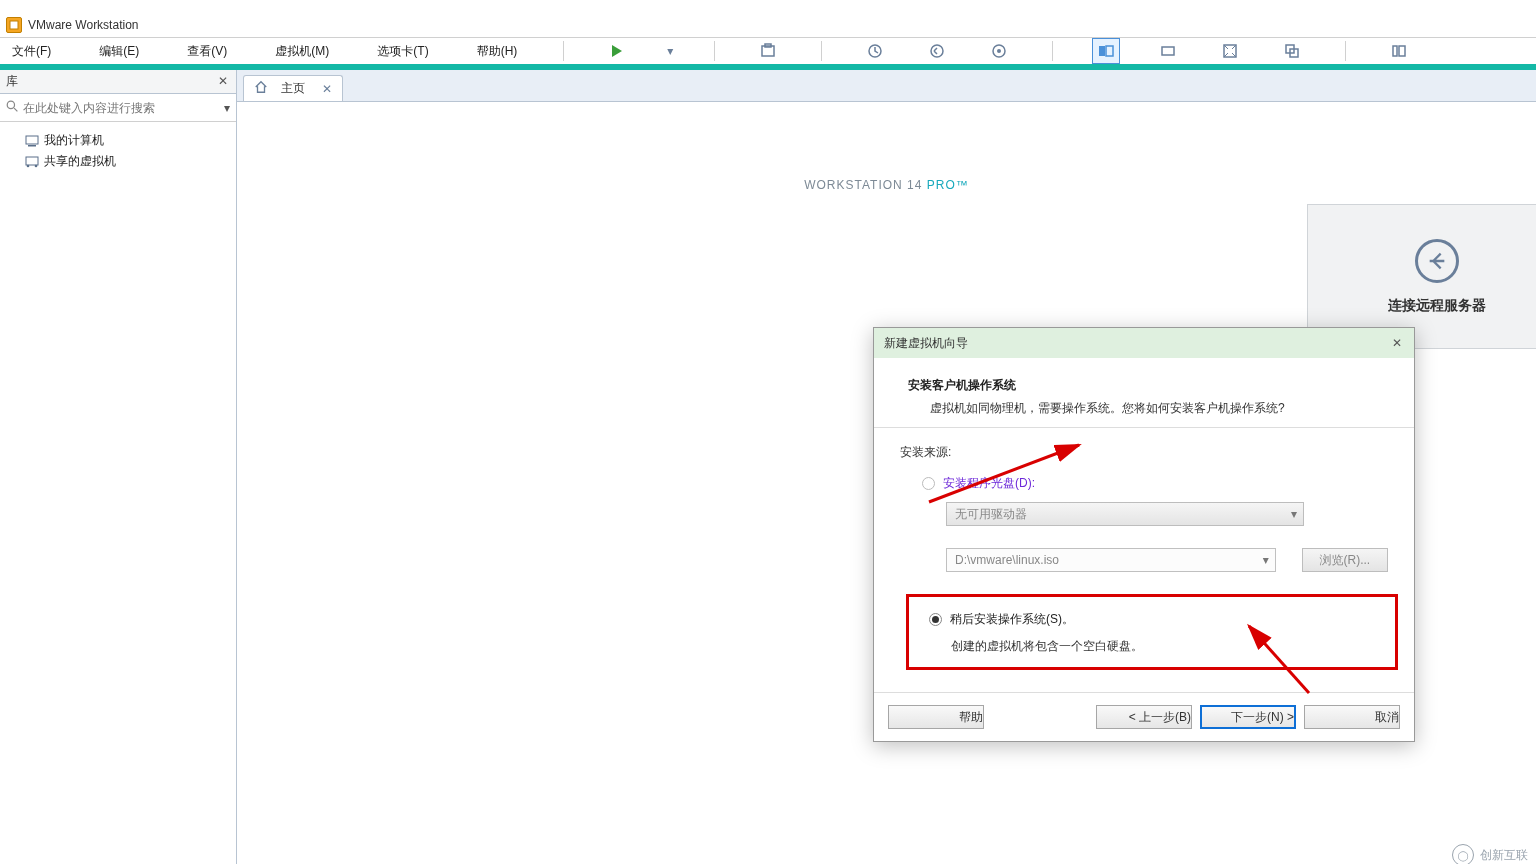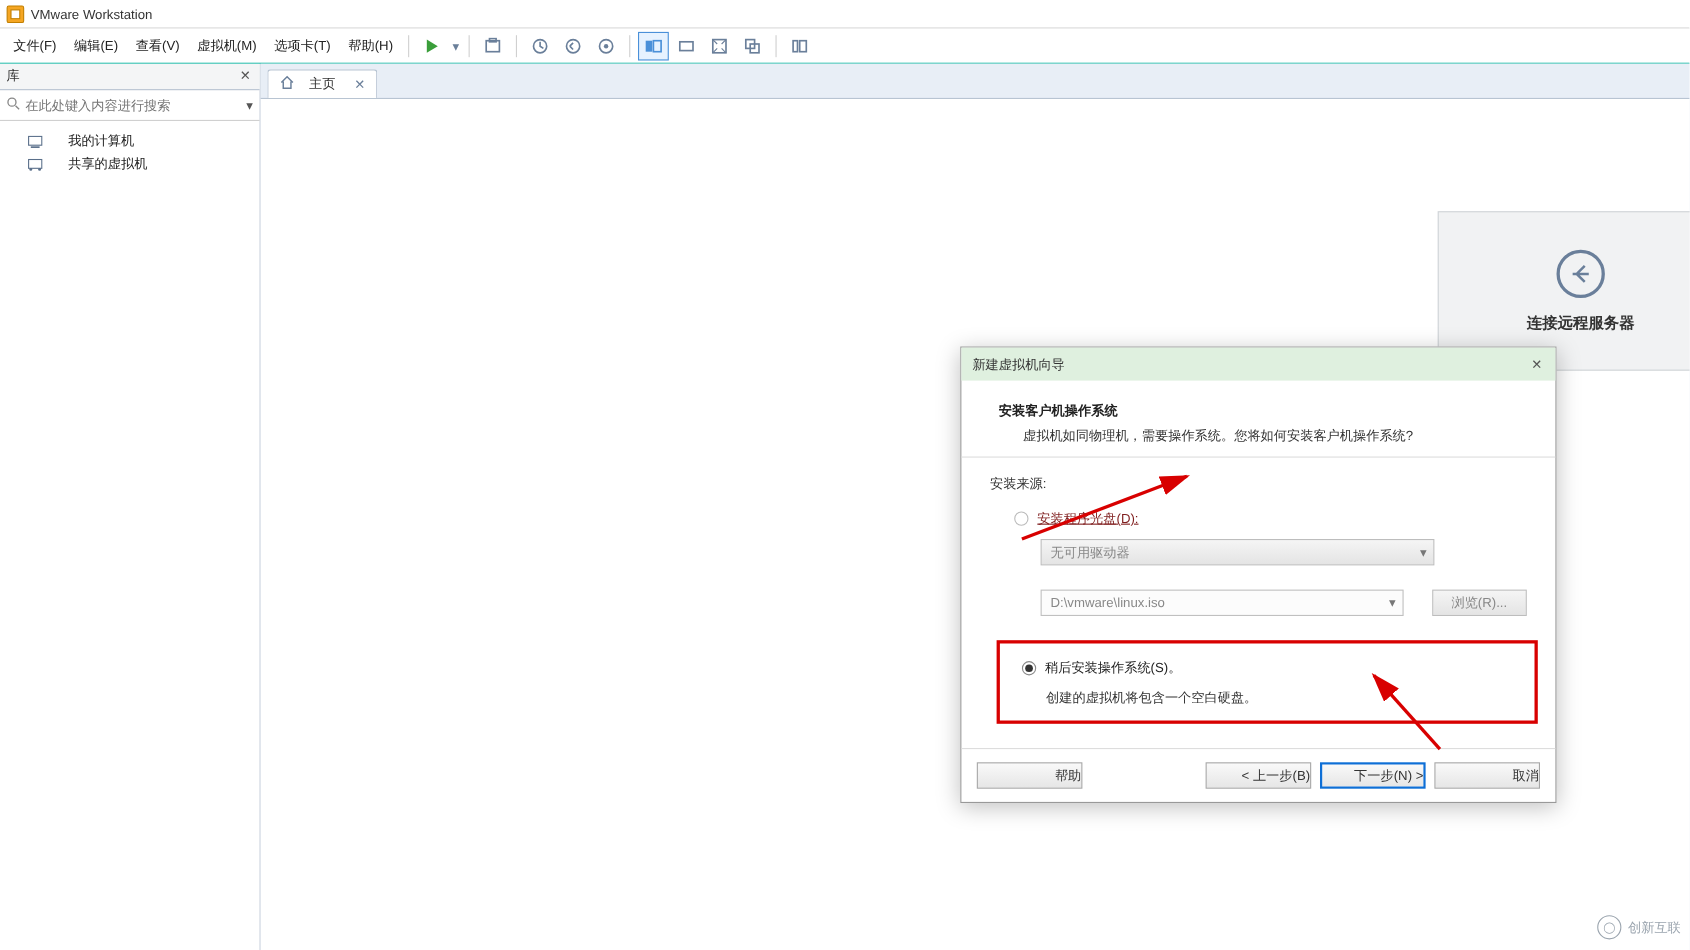--- a/index.html
+++ b/index.html
@@ -1,45 +1,45 @@
 <!DOCTYPE html>
 <html><head>
 <meta charset="utf-8">
 <style>
 * { box-sizing: border-box; margin: 0; padding: 0; font-family: "Microsoft YaHei", "Segoe UI", Tahoma, sans-serif; font-size: 12px; }
 body { background: #fff; width: 1536px; height: 864px; overflow: hidden; position: relative; }
 
 
-.titlebar { height: 26px; background: #fff; border-bottom: 1px solid #d0d0d0; display: flex; align-items: center; padding: 0 6px; color: #333; }
+.titlebar { height: 26px; background: #fff; border-bottom: 1px solid #d0d0d0; display: flex; align-items: center; padding: 0 6px; color: #333; margin-top: 12px; }
 .titlebar .app-icon { width: 16px; height: 16px; margin-right: 6px; display:inline-flex; align-items:center; justify-content:center; background:#f5a623; border:1px solid #c27f00; border-radius:2px; }
 .titlebar .app-icon svg { width:10px; height:10px; }
 
 
-.menubar { height: 32px; border-bottom: 1px solid #14b8a6; background: #fff; display: flex; align-items: center; padding: 0 4px; }
+.menubar { height: 32px; border-bottom: 6px solid #14b8a6; background: #fff; display: flex; align-items: center; padding: 0 4px; gap: 32px; }
 .menubar .menu-item { padding: 4px 8px; cursor: default; color:#222; }
 .menubar .sep { width:1px; height:20px; background:#d0d0d0; margin:0 6px; }
 .menubar .tbtn { width:28px; height:26px; display:flex; align-items:center; justify-content:center; color:#6a7f9a; border:1px solid transparent; margin:0 1px; }
 .menubar .tbtn.active { border:1px solid #4a90d9; background:#e6f2ff; }
 .menubar .tbtn svg { width:16px; height:16px; }
 .menubar .play svg path { fill:#3a9e3a; }
 .menubar .play-dd { width:12px; display:flex; align-items:center; justify-content:center; color:#6a7f9a; }
 
 
 .workspace { display:flex; height: calc(864px - 26px - 32px); }
 
 
 .library { width: 237px; border-right:1px solid #b8c4d2; display:flex; flex-direction:column; }
 .lib-header { height:24px; border-bottom:1px solid #b8c4d2; background:#f4f5f6; display:flex; align-items:center; padding:0 6px; color:#333; position:relative; }
 .lib-header .close { position:absolute; right:6px; top:4px; width:14px; height:14px; display:flex; align-items:center; justify-content:center; color:#555; cursor:pointer; }
 .lib-search { height:28px; border-bottom:1px solid #d0d0d0; display:flex; align-items:center; padding:0 6px; position:relative; }
 .lib-search .mag { color:#888; margin-right:4px; }
 .lib-search input { border:none; outline:none; flex:1; font-size:12px; color:#333; }
 .lib-search .dd { position:absolute; right:6px; color:#555; }
 .lib-tree { padding:8px 4px; }
-.tree-item { display:flex; align-items:center; padding:2px 6px 2px 20px; color:#222;gap:18px; }
+.tree-item { display:flex; align-items:center; padding:2px 6px 2px 20px; color:#222; }
 .tree-item .ticon { width:16px; height:14px; margin-right:4px; display:inline-flex; align-items:center; justify-content:center; }
 .tree-item .ticon svg { width:14px; height:12px; }
 
 
 .main { flex:1; display:flex; flex-direction:column; background:#e8eef6; }
 .tabbar { height:32px; background:#e8eef6; border-bottom:1px solid #b8c4d2; display:flex; align-items:flex-end; padding-left:6px; }
 .tab { background:#fff; border:1px solid #b8c4d2; border-bottom:none; padding:4px 10px; display:flex; align-items:center; gap:13px; border-radius:3px 3px 0 0; color:#333; }
 .tab .home-icon { color:#6a7f9a; }
 .tab .tab-close { color:#6a7f9a; margin-left:4px; }
 .content { flex:1; background:#fff; position:relative; }
@@ -57,21 +57,21 @@
 
 .dialog { position:absolute; top:225px; left:636px; width:542px; background:#fff; border:1px solid #999; box-shadow:0 4px 20px rgba(0,0,0,.25); }
 .dlg-title { height:30px; background:#dff0df; display:flex; align-items:center; padding:0 10px; color:#333; position:relative; }
 .dlg-title .dlg-close { position:absolute; right:8px; top:6px; width:18px; height:18px; display:flex; align-items:center; justify-content:center; color:#555; }
 .dlg-header { padding:19px 20px 10px 34px; border-bottom:1px solid #ddd; }
 .dlg-header .h1 { font-weight:bold; color:#222; margin-bottom:6px; }
 .dlg-header .sub { color:#333; padding-left:22px; }
 .dlg-body { padding:16px 26px 16px 26px; }
 .dlg-body .section-label { color:#333; margin-bottom:14px; }
 .radio-row { display:flex; align-items:center; gap:8px; margin:4px 0 10px 22px; color:#555; }
-.radio-row.disabled { color:#7f1d1d;text-decoration:underline; }
+.radio-row.disabled { color:#6d28d9; }
 .radio { width:13px; height:13px; border:1px solid #888; border-radius:50%; display:inline-flex; align-items:center; justify-content:center; background:#fff; }
 .radio.disabled { border-color:#bbb; }
 .radio.checked::after { content:""; width:7px; height:7px; border-radius:50%; background:#333; }
 .combo { margin:0 0 22px 46px; width:358px; height:24px; background:linear-gradient(#f5f5f5,#e4e4e4); border:1px solid #bdbdbd; display:flex; align-items:center; padding:0 8px; color:#555; position:relative; }
 .combo.disabled { color:#888; }
 .combo .dd-arrow { position:absolute; right:6px; color:#777; }
 .iso-row { display:flex; align-items:center; gap:26px; margin:0 0 22px 46px; }
 .iso-input { width:358px; height:24px; border:1px solid #c0c0c0; background:#fcfcfc; display:flex; align-items:center; padding:0 8px; color:#888; position:relative; }
 .iso-input .dd-arrow { position:absolute; right:6px; color:#777; }
 .browse-btn { width:94px; height:24px; background:linear-gradient(#f5f5f5,#e4e4e4); border:1px solid #bdbdbd; color:#888; display:flex; align-items:center; justify-content:center; }
@@ -225,20 +225,23 @@
           <svg width="14" height="14" viewBox="0 0 16 16">
               <path d="M2 8l6-6 6 6M4 7v7h8V7" fill="none" stroke="#6a7f9a" stroke-width="1.5"></path>
             </svg>
         </span>
         <span>主页</span>
         <span class="tab-close">✕</span>
       </div>
     </div>
     <div class="content">
 
+      <div class="brand">
+        <span>WORKSTATION 14 </span><span class="pro">PRO™</span>
+      </div>
 
       <div class="tile">
         <span class="big-icon">
           <svg viewBox="0 0 24 24">
               <path d="M16 4l-8 8 8 8M4 12h16" fill="none" stroke="#6a7f9a" stroke-width="2.5"></path>
             </svg>
         </span>
         <span class="tile-label">连接远程服务器</span>
       </div>
 

